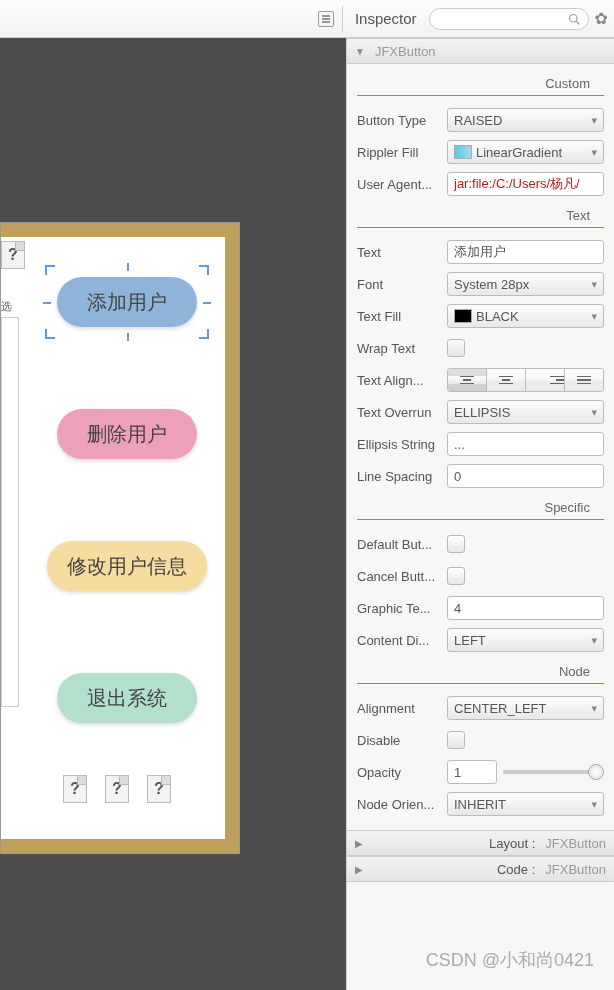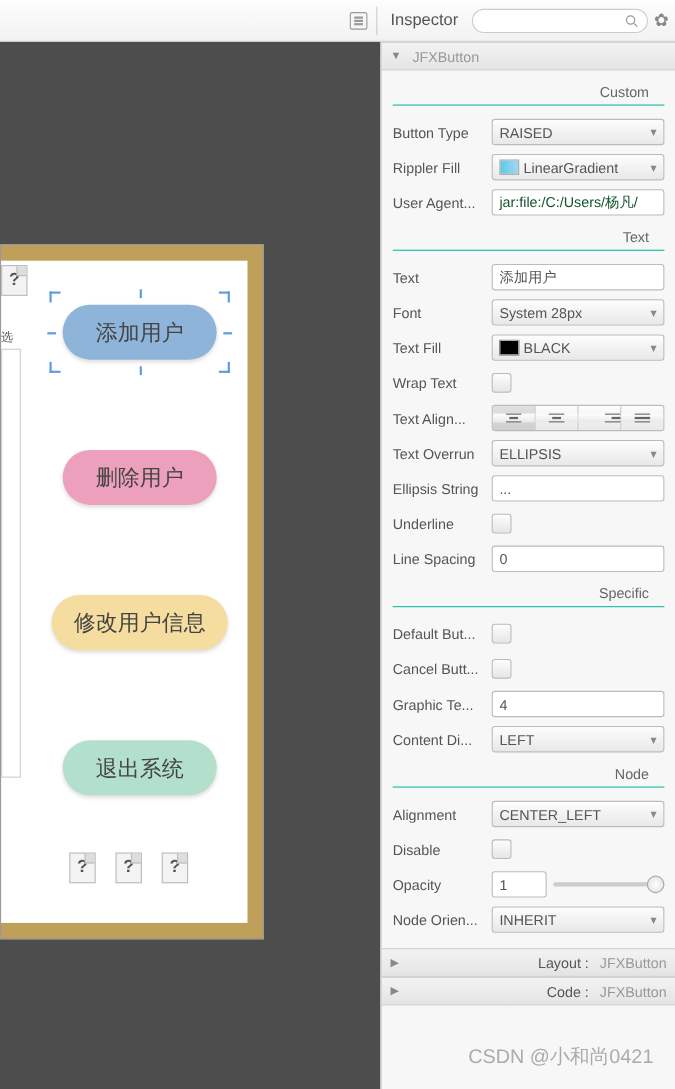--- a/index.html
+++ b/index.html
@@ -58,21 +58,21 @@
 .row .label { width: 82px; white-space: nowrap; overflow: hidden; text-overflow: ellipsis; }
 .row .ctrl { flex: 1; }
 
 .combo { height: 24px; background: linear-gradient(#fdfdfd,#e8e8e8); border: 1px solid #bbb; border-radius: 3px; display: flex; align-items: center; padding: 0 6px; position: relative; }
 .combo::after { content: "▾"; position: absolute; right: 6px; color: #888; font-size: 11px; }
 .combo .swatch { width: 18px; height: 14px; margin-right: 4px; }
 .sw-grad { background: linear-gradient(90deg,#5ec9e8,#a0d8ef); border: 1px solid #aaa; }
 .sw-black { background: #000; border: 1px solid #aaa; }
 
 .txt-input { height: 24px; border: 1px solid #bbb; border-radius: 3px; background: #fff; padding: 0 6px; display: flex; align-items: center; width: 100%; color: #555; }
-.txt-input.dis { color: #14532d; }
+.txt-input.dis { color: #b91c1c; }
 
 .check { width: 18px; height: 18px; background: linear-gradient(#fdfdfd,#e6e6e6); border: 1px solid #bbb; border-radius: 3px; }
 
 .seg { display: flex; height: 24px; border: 1px solid #bbb; border-radius: 3px; overflow: hidden; }
 .seg div { flex: 1; display: flex; align-items: center; justify-content: center; background: linear-gradient(#fdfdfd,#e8e8e8); border-right: 1px solid #bbb; }
 .seg div:last-child { border-right: none; }
 .seg div.active { background: linear-gradient(#e0e0e0,#cfcfcf); }
 .seg-lines { display: flex; flex-direction: column; gap: 2px; }
 .seg-lines span { display: block; width: 14px; height: 1.5px; background: #666; }
 
@@ -264,26 +264,20 @@
         </div>
       <div class="row">
           <div class="label">Ellipsis String</div>
           <div class="ctrl">
             <div class="txt-input">
               <span>...</span>
             </div>
           </div>
         </div>
       <div class="row">
-          <div class="label">Underline</div>
-          <div class="ctrl">
-            <div class="check"></div>
-          </div>
-        </div>
-      <div class="row">
           <div class="label">Line Spacing</div>
           <div class="ctrl">
             <div class="txt-input">
               <span>0</span>
             </div>
           </div>
         </div>
 
       <div class="section-title">Specific</div>
       <div class="row">

